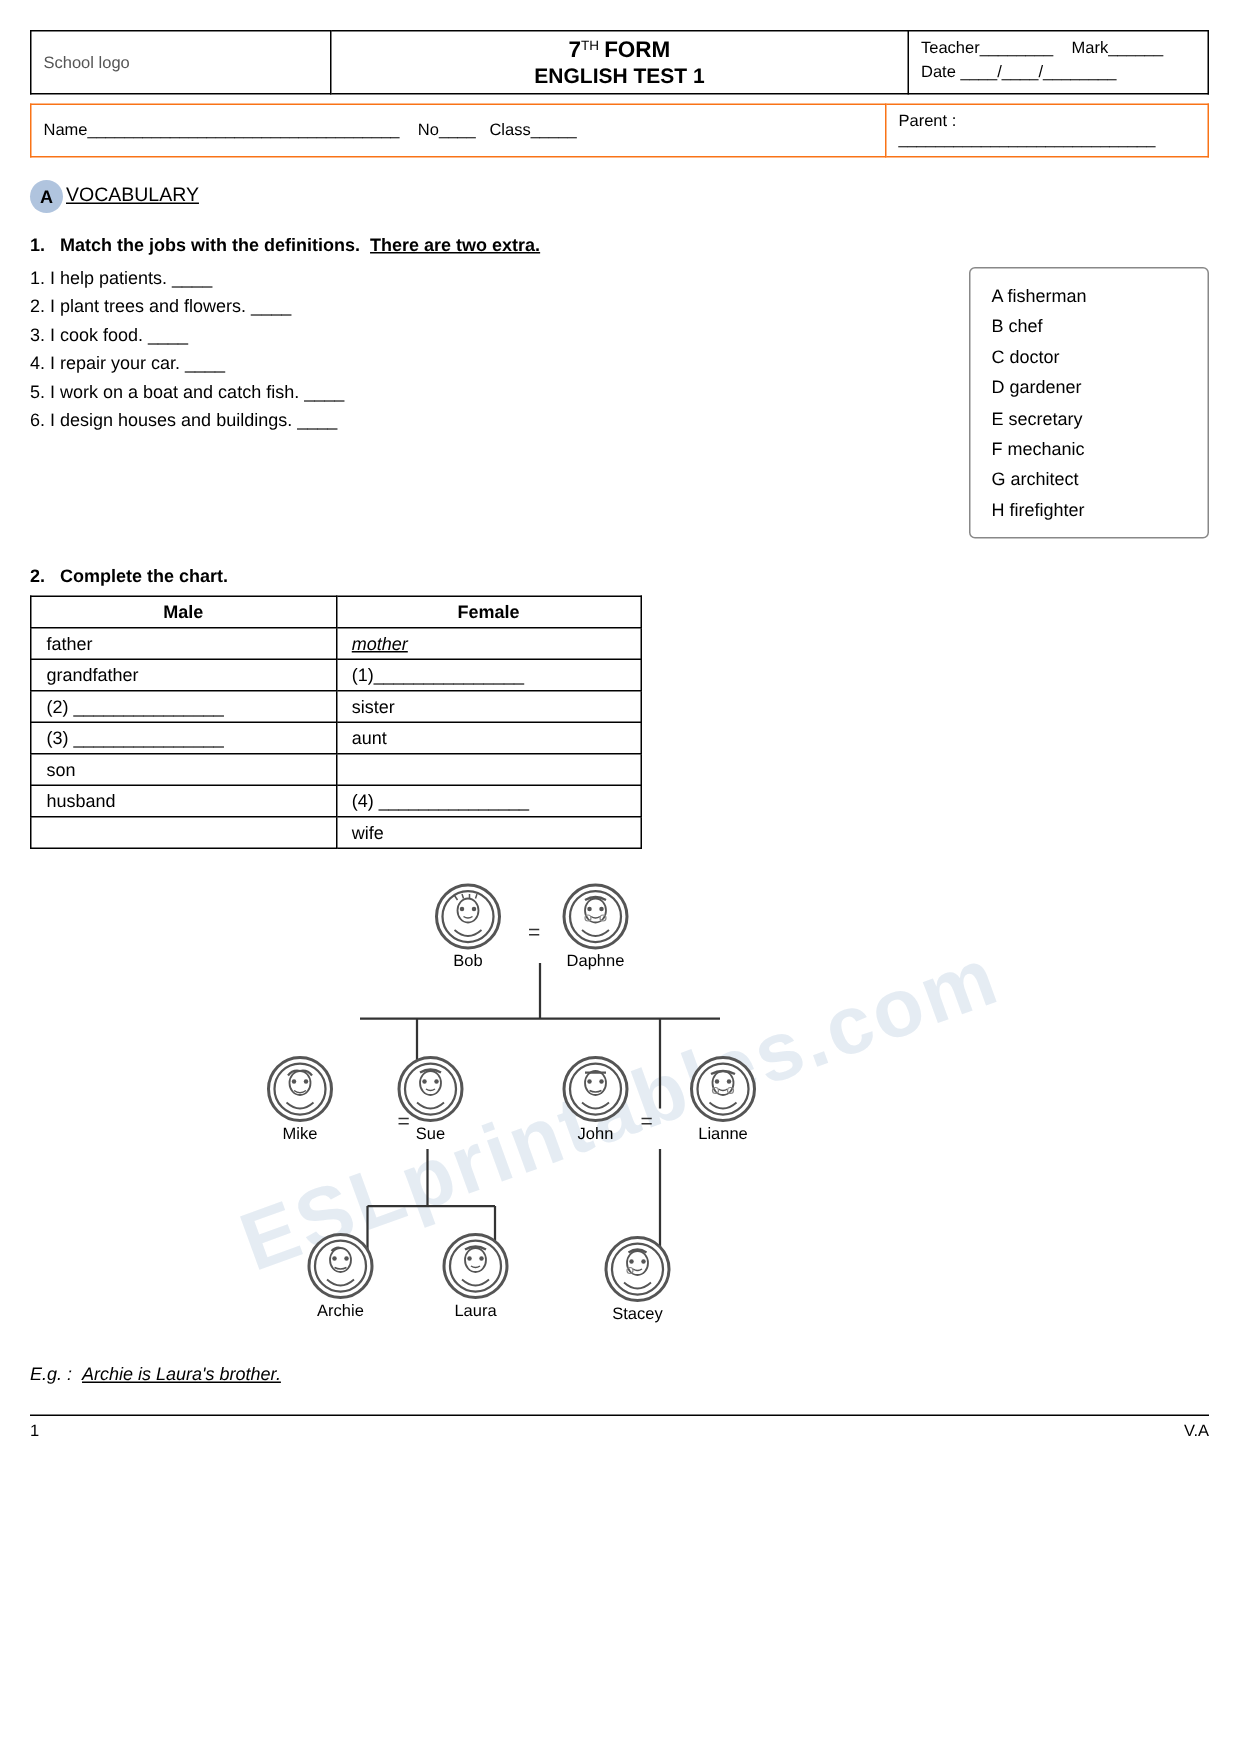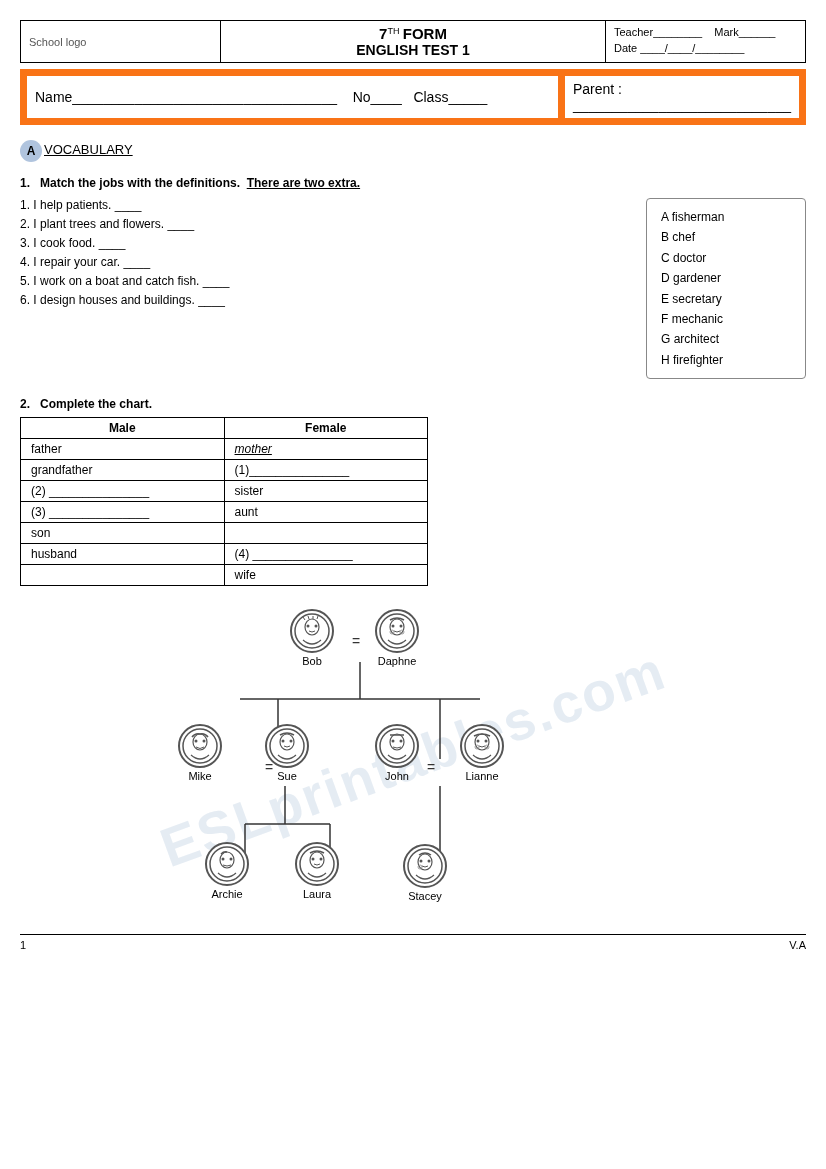--- a/index.html
+++ b/index.html
@@ -34,23 +34,23 @@
     .header-info .line { margin-bottom: 4px; }
 
     .name-row {
       width: 100%;
       border-collapse: collapse;
       border: 1px solid #000;
       border-top: none;
       margin-bottom: 15px;
     }
     .name-row td {
-      border: 7px solid #f97316;
+      border: 1px solid #f97316;
       padding: 5px 8px;
-      font-size: 14px;
+      font-size: 11px;
     }
     .name-row .name-cell { width: 570px; }
 
     
     .section-badge {
       display: inline-flex;
       align-items: center;
       justify-content: center;
       width: 22px;
       height: 22px;
@@ -504,18 +504,22 @@
         <circle cx="23" cy="14" r="1.5" fill="#555"></circle>
         <path d="M16 19 Q19 21 22 19" fill="none" stroke="#555" stroke-width="1"></path>
         <circle cx="14" cy="20" r="2" fill="none" stroke="#888" stroke-width="0.8"></circle>
       </svg>
     </div>
     <div class="face-label">Stacey</div>
   </div>
 </div>
 
 <div style="margin-bottom:14px;">
+  <div class="ex3-example">
+    <span>E.g. :</span>
+    &nbsp;<span style="text-decoration:underline;">Archie is Laura's brother.</span>
+  </div>
 </div>
 
 <div class="page-footer">
   <span>1</span>
   <span>V.A</span>
 </div>
 
 </body></html>

